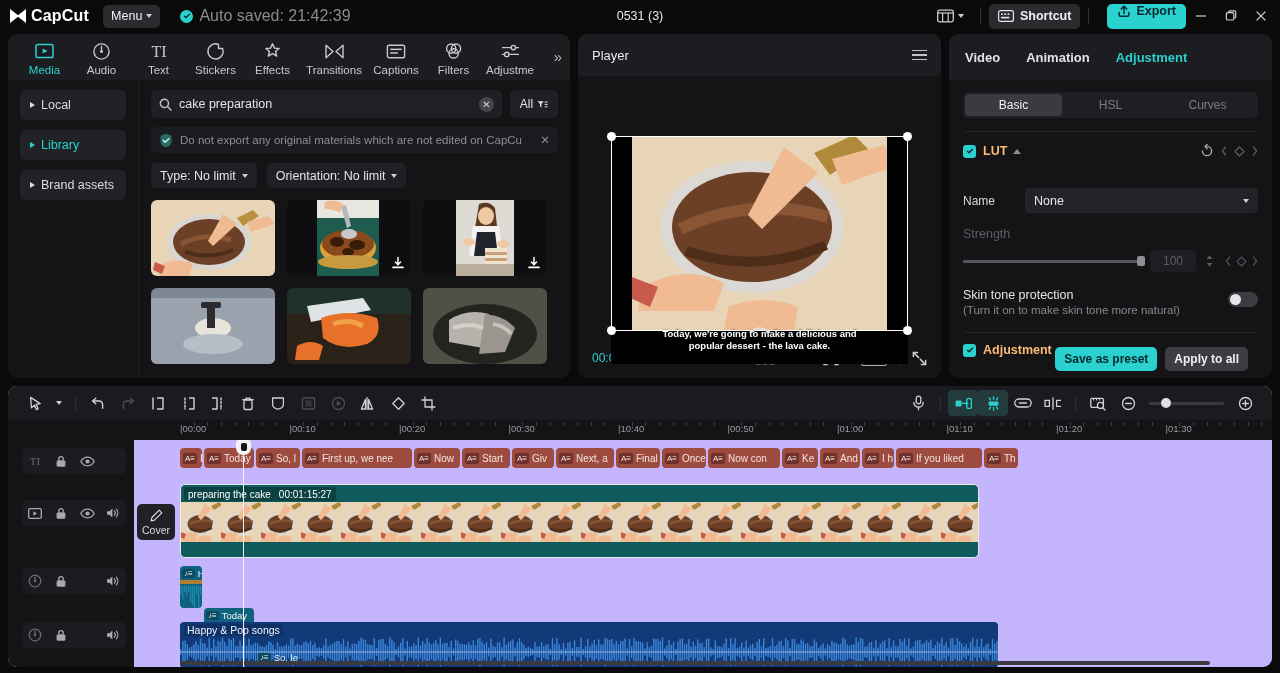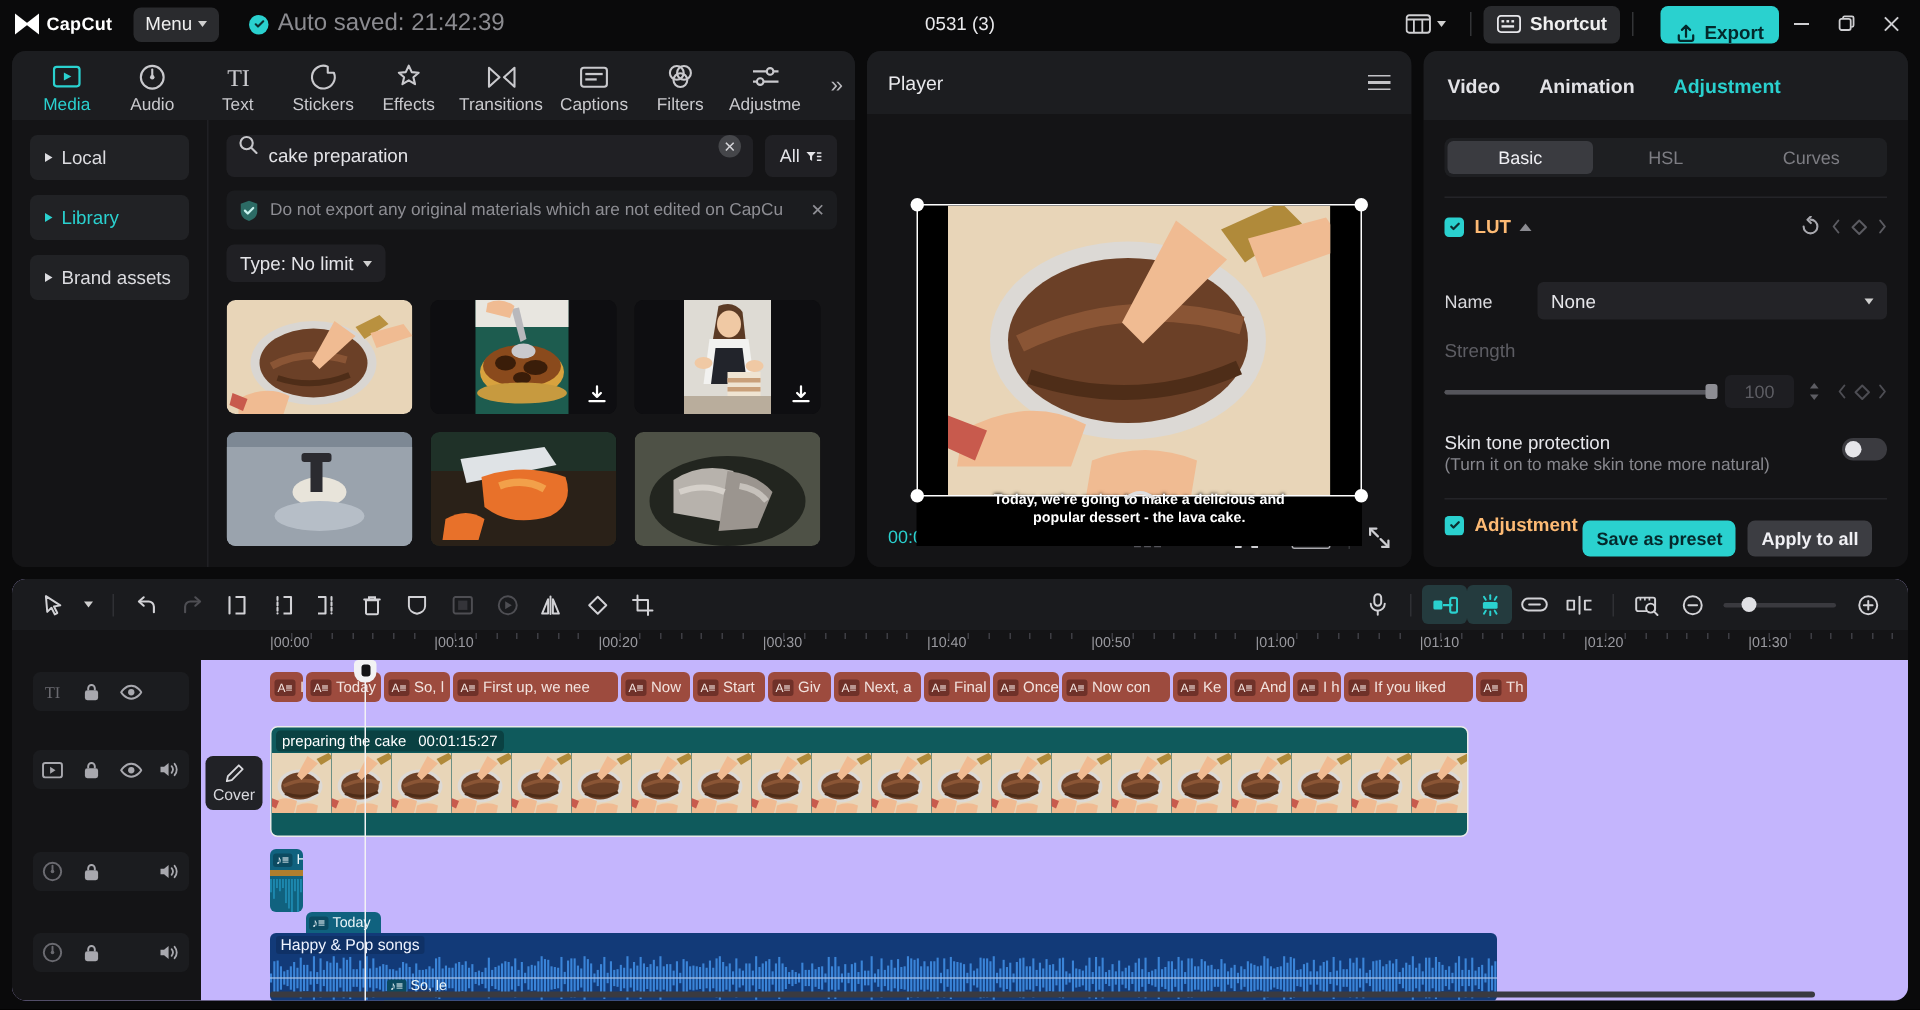--- a/index.html
+++ b/index.html
@@ -24,21 +24,21 @@
     content: ""; position: absolute; width: 0; height: 0;
   }
   .cc-mark:before {
     border-top: 7px solid transparent; border-bottom: 7px solid transparent;
     border-left: 9px solid #fff; left: 0; top: 0;
   }
   .cc-mark:after {
     border-top: 7px solid transparent; border-bottom: 7px solid transparent;
     border-right: 9px solid #fff; right: 0; top: 0;
   }
-  .cc-name { font-size: 12px; font-weight: bold; color: #fff; letter-spacing: .2px; }
+  .cc-name { font-size: 16px; font-weight: bold; color: #fff; letter-spacing: .2px; }
   .menu-btn {
     margin-left: 14px; background: #2a2b2e; border-radius: 5px;
     height: 23px; padding: 0 8px; display: flex; align-items: center; gap: 4px;
     font-size: 12.5px; color: #f0f0f0; cursor: pointer;
   }
   .caret-dn { width: 0; height: 0; border-left: 3.5px solid transparent;
               border-right: 3.5px solid transparent; border-top: 4px solid #cfcfcf; }
   .autosave { margin-left: 20px; display: flex; align-items: center; gap: 6px;
               font-size: 16px; color: #8b8b90; }
   .check-dot { width: 13px; height: 13px; border-radius: 50%; background: #2ad1cf;
@@ -49,21 +49,21 @@
   .tb-right { margin-left: auto; display: flex; align-items: center; gap: 0; padding-right: 4px; }
   .layout-btn { display: flex; align-items: center; gap: 4px; padding: 0 8px; cursor: pointer; }
   .tb-sep { width: 1px; height: 16px; background: #333437; margin: 0 8px; }
   .shortcut-btn {
     background: #2a2b2e; border-radius: 5px; height: 25px; padding: 0 9px;
     display: flex; align-items: center; gap: 6px; font-size: 12.5px;
     color: #f0f0f0; font-weight: bold; cursor: pointer;
   }
   .export-btn {
     background: #2ad1cf; border-radius: 5px; height: 25px; padding: 0 10px;
-    display: flex; align-items: flex-end; gap: 5px; font-size: 12.5px;
+    display: flex; align-items: flex-start; gap: 5px; font-size: 12.5px;
     color: #03282b; font-weight: bold; cursor: pointer; margin-left: 10px;
   }
   .wbtn { width: 30px; height: 32px; display: flex; align-items: center;
           justify-content: center; cursor: pointer; color: #cfcfd2; }
 
   
   .panel { position: absolute; background: #141416; border-radius: 9px; }
 
   
   #left-panel { left: 8px; top: 34px; width: 562px; height: 344px; overflow: hidden; }
@@ -80,21 +80,21 @@
   .side-item { height: 30px; border-radius: 5px; background: #212225;
                display: flex; align-items: center; gap: 6px; padding-left: 10px;
                font-size: 12.5px; color: #dcdce0; margin-bottom: 10px; cursor: pointer; }
   .side-item.active { color: #2ad1cf; }
   .tri { width: 0; height: 0; border-top: 3.5px solid transparent;
          border-bottom: 3.5px solid transparent; border-left: 5px solid currentColor; }
   .content-col { flex: 1; border-left: 1px solid #202024; padding: 10px 12px 0 12px;
                  position: relative; }
   .search-row { display: flex; gap: 8px; align-items: center; }
   .search-box { flex: 1; height: 28px; background: #202024; border-radius: 5px;
-                display: flex; padding: 0 8px; gap: 7px; }
+                display: flex; align-items: center; padding: 0 8px; gap: 7px; }
   .search-box input { flex: 1; background: transparent; border: none; outline: none;
                       color: #e4e4e8; font-size: 12.5px; font-family: inherit; }
   .clear-x { width: 15px; height: 15px; border-radius: 50%; background: #45464a;
              color: #d6d6da; font-size: 10px; display: flex; align-items: center;
              justify-content: center; cursor: pointer; }
   .all-btn { width: 48px; height: 28px; background: #202024; border-radius: 5px;
              display: flex; align-items: center; justify-content: center; gap: 4px;
              font-size: 12px; color: #e4e4e8; cursor: pointer; }
   .notice { margin-top: 9px; height: 26px; background: #1b1c1f; border-radius: 5px;
             display: flex; align-items: center; gap: 7px; padding: 0 8px;
@@ -469,20 +469,24 @@
               <path d="M7 .8l5.5 2v5.1c0 3.4-2.4 5.6-5.5 6.4-3.1-.8-5.5-3-5.5-6.4V2.8z" fill="#2c6b65"></path>
               <path d="M4.3 7.4l1.9 1.9 3.6-3.6" stroke="#c9f3ef" stroke-width="1.5" fill="none" stroke-linecap="round" stroke-linejoin="round"></path>
             </svg>
           <span class="notice-text">Do not export any original materials which are not edited on CapCu</span>
           <span style="cursor:pointer">✕</span>
         </div>
 
         <div class="filter-row">
           <div class="filter-pill">
             <span>Type: No limit</span>
+            <i class="caret-dn"></i>
+          </div>
+          <div class="filter-pill">
+            <span>Orientation: No limit</span>
             <i class="caret-dn"></i>
           </div>
         </div>
 
         <div class="grid">
           <div class="thumb">
             <svg width="124" height="76" viewBox="0 0 124 76">
                 <rect width="124" height="76" fill="#e8d5b8"></rect>
                 <ellipse cx="58" cy="42" rx="42" ry="28" fill="#d9d6d2"></ellipse>
                 <ellipse cx="58" cy="42" rx="36" ry="23" fill="#6b4027"></ellipse>

